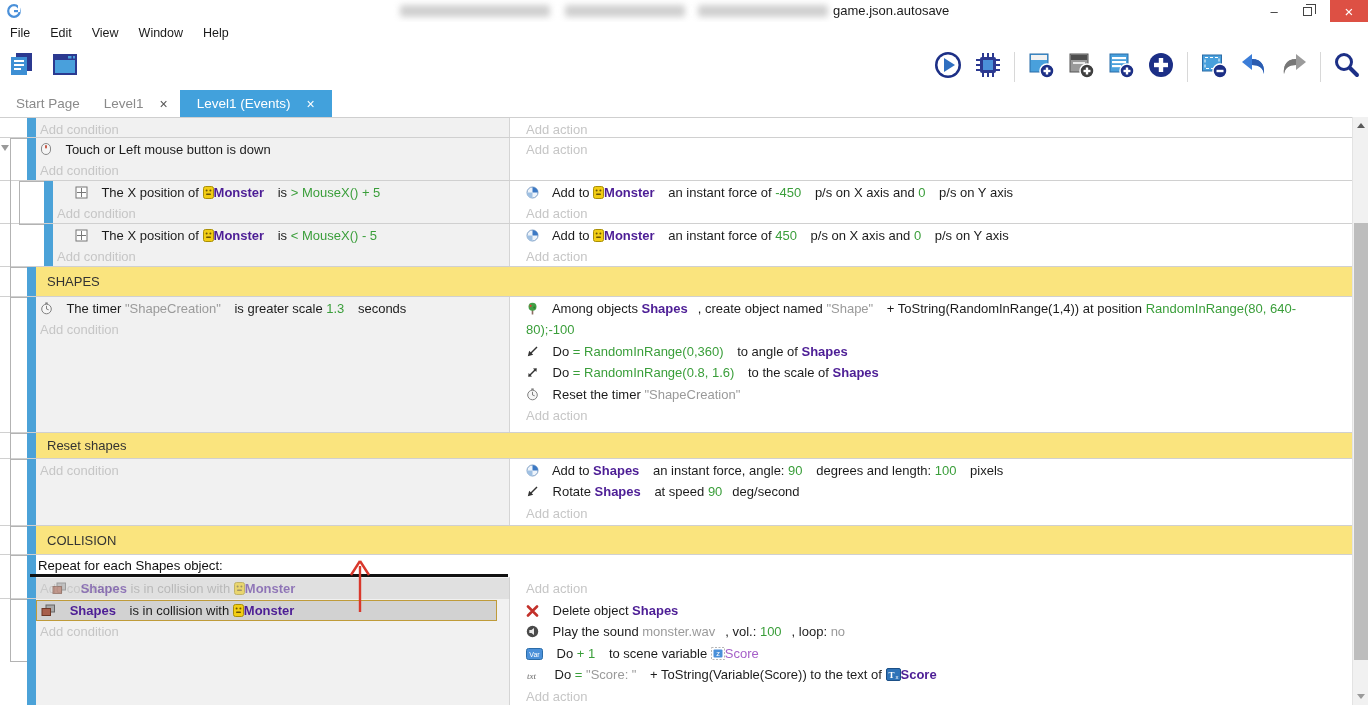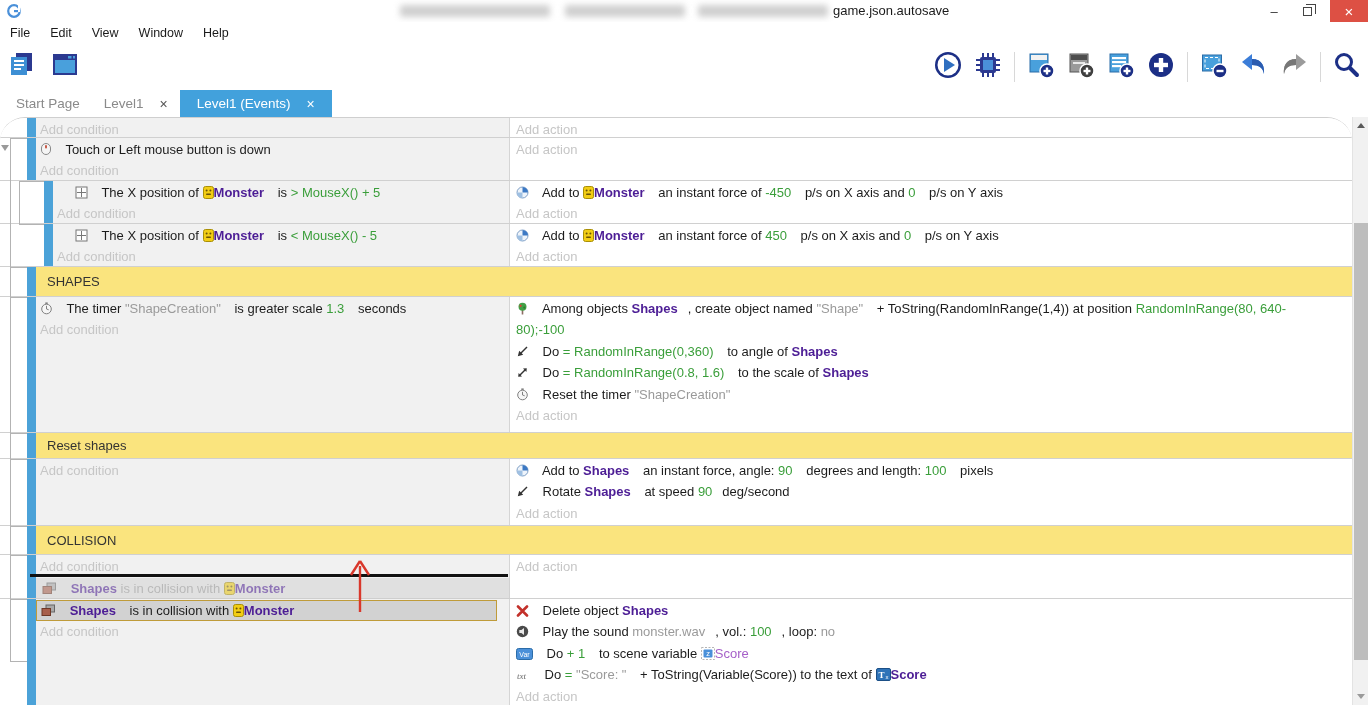--- a/index.html
+++ b/index.html
@@ -32,27 +32,27 @@
 
   
   #tabbar { position:absolute; left:4px; top:90px; width:1368px; height:27px; background:#fff; display:flex; align-items:stretch; }
   .tab { display:flex; align-items:center; font-size:13.5px; color:#8a8a8a; padding:0 12px; }
   .tab .tab-close { margin-left:16px; color:#555; font-size:14px; }
   .tab.active { background:#42a1dc; color:#fff; padding:0 17px; }
   .tab.active .tab-close { color:#fff; }
   #tab-start { margin-left:0; }
 
   
-  #events { position:absolute; left:0; top:117px; width:1352px; height:588px; background:#fff; border-top:1px solid #cfcfcf; overflow:hidden;border-radius:25px; }
+  #events { position:absolute; left:0; top:117px; width:1352px; height:588px; background:#fff; border-top:1px solid #cfcfcf; overflow:hidden; }
   .evt { display:flex; border-bottom:1px solid #d0d0d0; }
   .gutter { background:#fff; flex:none; }
   .ebar { width:9px; background:#4ba2d8; flex:none; }
   .cond { background:#f1f1f1; border-right:1px solid #d5d5d5; flex:none; padding-top:1px; }
   .act  { background:#fff; flex:1; padding-top:1px; }
-  .eline { line-height:21.4px; font-size:13px; padding-left:6px; white-space:nowrap; color:#1c1c1c; }
+  .eline { line-height:21.4px; font-size:13px; padding-left:16px; white-space:nowrap; color:#1c1c1c; }
   .cond .eline { padding-left:4px; }
   .eline.lind { padding-left:22px; }
   .eline.sel { background:#d2d2d2; border:1px solid #bf9b3a; margin-right:12px; line-height:19.4px; height:21px; }
   .s-k { color:#1c1c1c;margin-left:10px; } .s-g { color:#3a9e3a; }
   .s-o { color:#4c1d95; font-weight:bold; }
   .s-q { color:#9a9a9a; } .s-p { color:#a55fc8; }
   .s-ph { color:#c6c6c6; }
   .ic svg { vertical-align:-2px; }
   .grp { background:#fae47e; flex:none; display:flex; align-items:center; font-size:13px; color:#333; padding-left:11px; }
   .rep-col { flex:none; display:flex; flex-direction:column; }
@@ -392,20 +392,21 @@
         <div class="gutter" style="width: 27px;"></div>
         <div class="ebar"></div>
         <div class="grp" style="width: 1316px;">
           <span>COLLISION</span>
         </div>
       </div>
       <div class="evt" style="height: 44px;">
         <div class="gutter" style="width: 27px;"></div>
         <div class="ebar"></div>
         <div class="rep-col" style="width: 1316px;">
+          <div class="rep-head">Repeat for each Shapes object:</div>
           <div class="rep-body">
             <div class="cond" style="width: 474px;">
               <div class="eline"><span class="s-ph">Add condition</span></div>
             </div>
             <div class="act">
               <div class="eline"><span class="s-ph">Add action</span></div>
             </div>
           </div>
         </div>
       </div>

